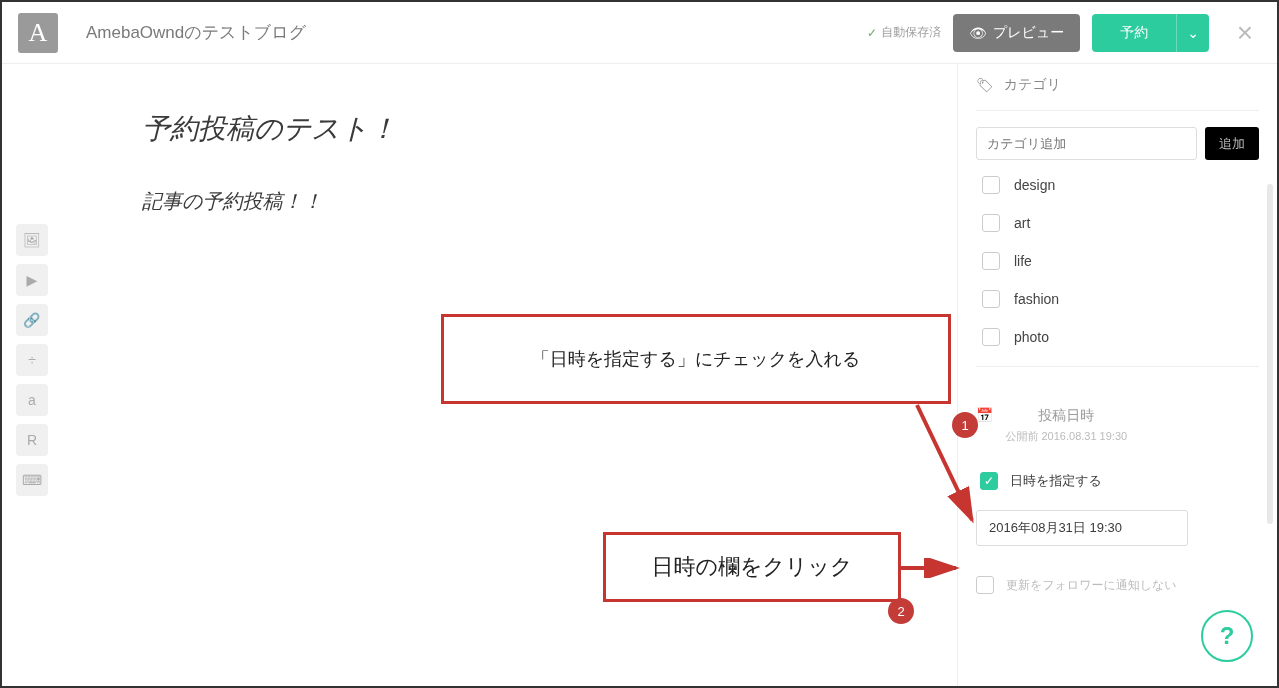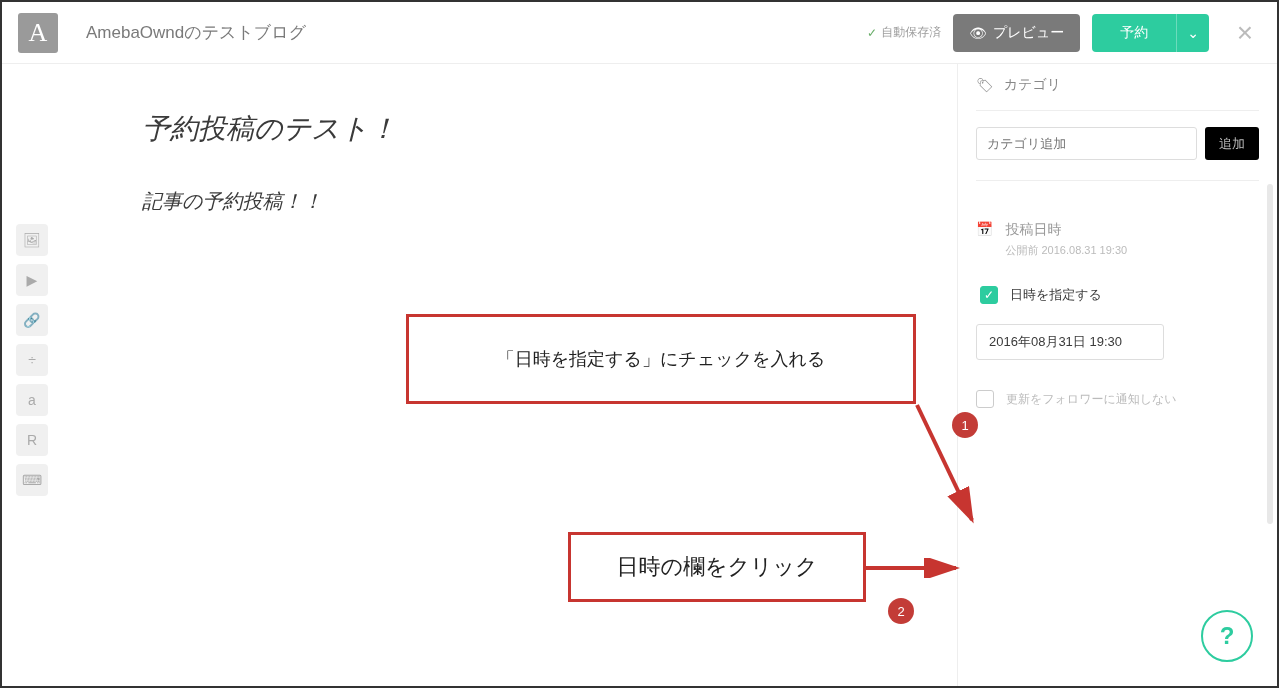--- a/index.html
+++ b/index.html
@@ -38,28 +38,28 @@
 .cat-input { flex: 1; border: 1px solid #ddd; border-radius: 3px; padding: 8px 10px; font-size: 13px; color: #4d7c0f; }
 .cat-add-btn { background: #000000; color: #bbb; border: none; border-radius: 3px; padding: 0 14px; font-size: 13px; }
 .cat-list { display: flex; flex-direction: column; gap: 20px; padding-left: 6px; }
 .cat-item { display: flex; align-items: center; gap: 14px; font-size: 14px; color: #444; }
 .checkbox { width: 18px; height: 18px; border: 1px solid #ccc; border-radius: 3px; }
 .checkbox.checked { background: #2dcc9f; border-color: #2dcc9f; display: flex; align-items: center; justify-content: center; color: #fff; font-size: 12px; }
 .scrollbar-ind { position: absolute; right: 4px; top: 120px; width: 6px; height: 340px; background: #e8e8e8; border-radius: 3px; }
 
 .date-section { margin-top: 40px; }
 .date-header { display: flex; align-items: flex-start; gap: 12px; color: #999; font-size: 14px; }
-.date-header-text { display: flex; flex-direction: column; }
+.date-header-text { display: flex; flex-direction: column; text-align: center; }
 .date-sub { font-size: 11px; color: #bbb; margin-top: 4px; }
 .date-toggle { display: flex; align-items: center; gap: 12px; margin-top: 28px; margin-left: 4px; font-size: 13px; color: #3a3a3a; }
-.date-input { margin-top: 20px; border: 1px solid #ddd; border-radius: 3px; padding: 8px 12px; font-size: 13px; color: #3a3a3a; width: 188px; }
+.date-input { margin-top: 20px; border: 1px solid #ddd; border-radius: 3px; padding: 8px 12px; font-size: 13px; color: #3a3a3a; width: 212px; }
 .notify-toggle { display: flex; align-items: center; gap: 12px; margin-top: 30px; font-size: 12px; color: #bbb; }
 
 
-.anno { position: absolute; border: 3px solid #c73530; background: #fff; display: flex; align-items: center; justify-content: center; z-index: 50; }
+.anno { position: absolute; border: 3px solid #c73530; background: #fff; display: flex; align-items: center; justify-content: center; z-index: 50; margin-left: 35px; }
 .anno-1 { left: 404px; top: 312px; width: 510px; height: 90px; font-size: 18px; color: #222; }
 .anno-2 { left: 566px; top: 530px; width: 298px; height: 70px; font-size: 22px; color: #222; }
 .arrow { position: absolute; z-index: 49; }
 .badge { position: absolute; width: 26px; height: 26px; border-radius: 50%; background: #c33c37; color: #fff; display: flex; align-items: center; justify-content: center; font-size: 13px; z-index: 60; }
 
 
 .help-btn { position: absolute; right: 24px; bottom: 24px; width: 52px; height: 52px; border: 2px solid #2dcc9f; border-radius: 50%; background: #fff; color: #2dcc9f; font-size: 24px; font-weight: bold; display: flex; align-items: center; justify-content: center; cursor: pointer; z-index: 70; }
 </style>
 </head>
 <body>
@@ -123,20 +123,42 @@
   <div class="right-panel">
     <div class="panel-section">
       <div class="panel-header">
         <span>🏷</span>
         <span>カテゴリ</span>
       </div>
       <div class="section-divider"></div>
       <div class="cat-input-row">
         <input class="cat-input" placeholder="カテゴリ追加" style="">
         <button class="cat-add-btn">追加</button>
+      </div>
+      <div class="cat-list">
+        <div class="cat-item">
+            <span class="checkbox"></span>
+            <span>design</span>
+          </div>
+        <div class="cat-item">
+            <span class="checkbox"></span>
+            <span>art</span>
+          </div>
+        <div class="cat-item">
+            <span class="checkbox"></span>
+            <span>life</span>
+          </div>
+        <div class="cat-item">
+            <span class="checkbox"></span>
+            <span>fashion</span>
+          </div>
+        <div class="cat-item">
+            <span class="checkbox"></span>
+            <span>photo</span>
+          </div>
       </div>
     </div>
     <div class="scrollbar-ind"></div>
 
     <div class="section-divider"></div>
 
     <div class="date-section">
       <div class="date-header">
         <span>📅</span>
         <div class="date-header-text">

